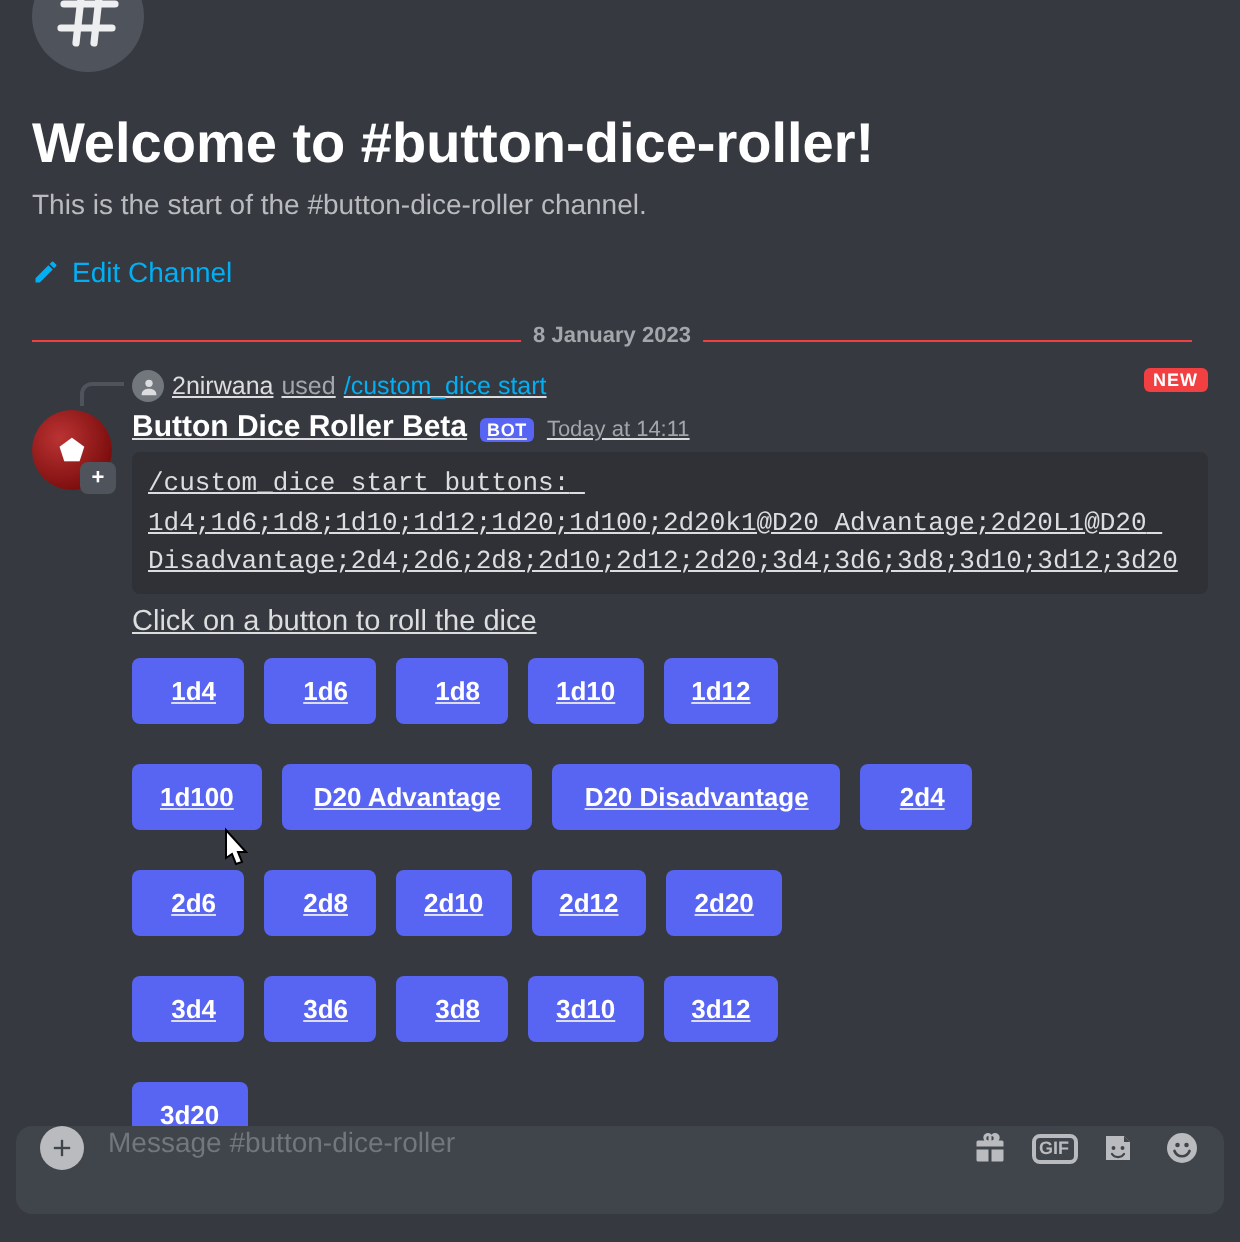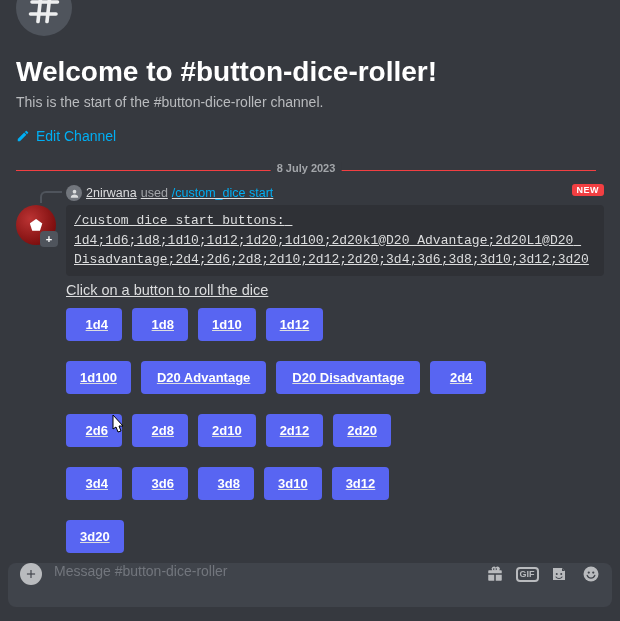--- a/index.html
+++ b/index.html
@@ -177,21 +177,21 @@
   <div class="welcome-sub">This is the start of the #button-dice-roller channel.</div>
   <div class="edit-link">
     <svg viewBox="0 0 24 24">
         <path d="M3 17.25V21h3.75L17.81 9.94l-3.75-3.75L3 17.25zM20.71 7.04a1 1 0 0 0 0-1.41l-2.34-2.34a1 1 0 0 0-1.41 0l-1.83 1.83 3.75 3.75 1.83-1.83z"></path>
       </svg>
     <span>Edit Channel</span>
   </div>
 
   <div class="divider-wrap">
     <div class="divider-line"></div>
-    <div class="divider-label">8 July 2023</div>
+    <div class="divider-label">8 January 2023</div>
     <div class="new-pill">NEW</div>
   </div>
 
   <div class="message-block">
     <div class="reply-line"></div>
     <div class="reply-row">
       <div class="reply-avatar">
         <svg viewBox="0 0 24 24">
             <circle cx="12" cy="8" r="4"></circle>
             <path d="M4 20c0-4 4-6 8-6s8 2 8 6v1H4z"></path>
@@ -200,27 +200,33 @@
       <span class="reply-user">2nirwana</span>
       <span>used</span>
       <span class="reply-cmd">/custom_dice start</span>
     </div>
 
     <div class="bot-avatar">
       <span>⬟</span>
       <div class="bot-avatar-badge">+</div>
     </div>
 
+    <div class="msg-header">
+      <span class="bot-name">Button Dice Roller Beta</span>
+      <span class="bot-badge">BOT</span>
+      <span class="timestamp">Today at 14:11</span>
+    </div>
 
     <div class="cmd-block">/custom_dice start buttons: 1d4;1d6;1d8;1d10;1d12;1d20;1d100;2d20k1@D20 Advantage;2d20L1@D20 Disadvantage;2d4;2d6;2d8;2d10;2d12;2d20;3d4;3d6;3d8;3d10;3d12;3d20</div>
 
     <div class="instruction">Click on a button to roll the dice</div>
 
     <div class="button-grid" id="dice-grid">
         <button class="dice-btn">1d4</button>
+        <button class="dice-btn">1d6</button>
         <button class="dice-btn">1d8</button>
         <button class="dice-btn">1d10</button>
         <button class="dice-btn">1d12</button>
         <div style="flex-basis: 100%; height: 0px;"></div>
         <button class="dice-btn">1d100</button>
         <button class="dice-btn wide">D20 Advantage</button>
         <button class="dice-btn wide">D20 Disadvantage</button>
         <button class="dice-btn">2d4</button>
         <div style="flex-basis: 100%; height: 0px;"></div>
         <button class="dice-btn">2d6</button>

